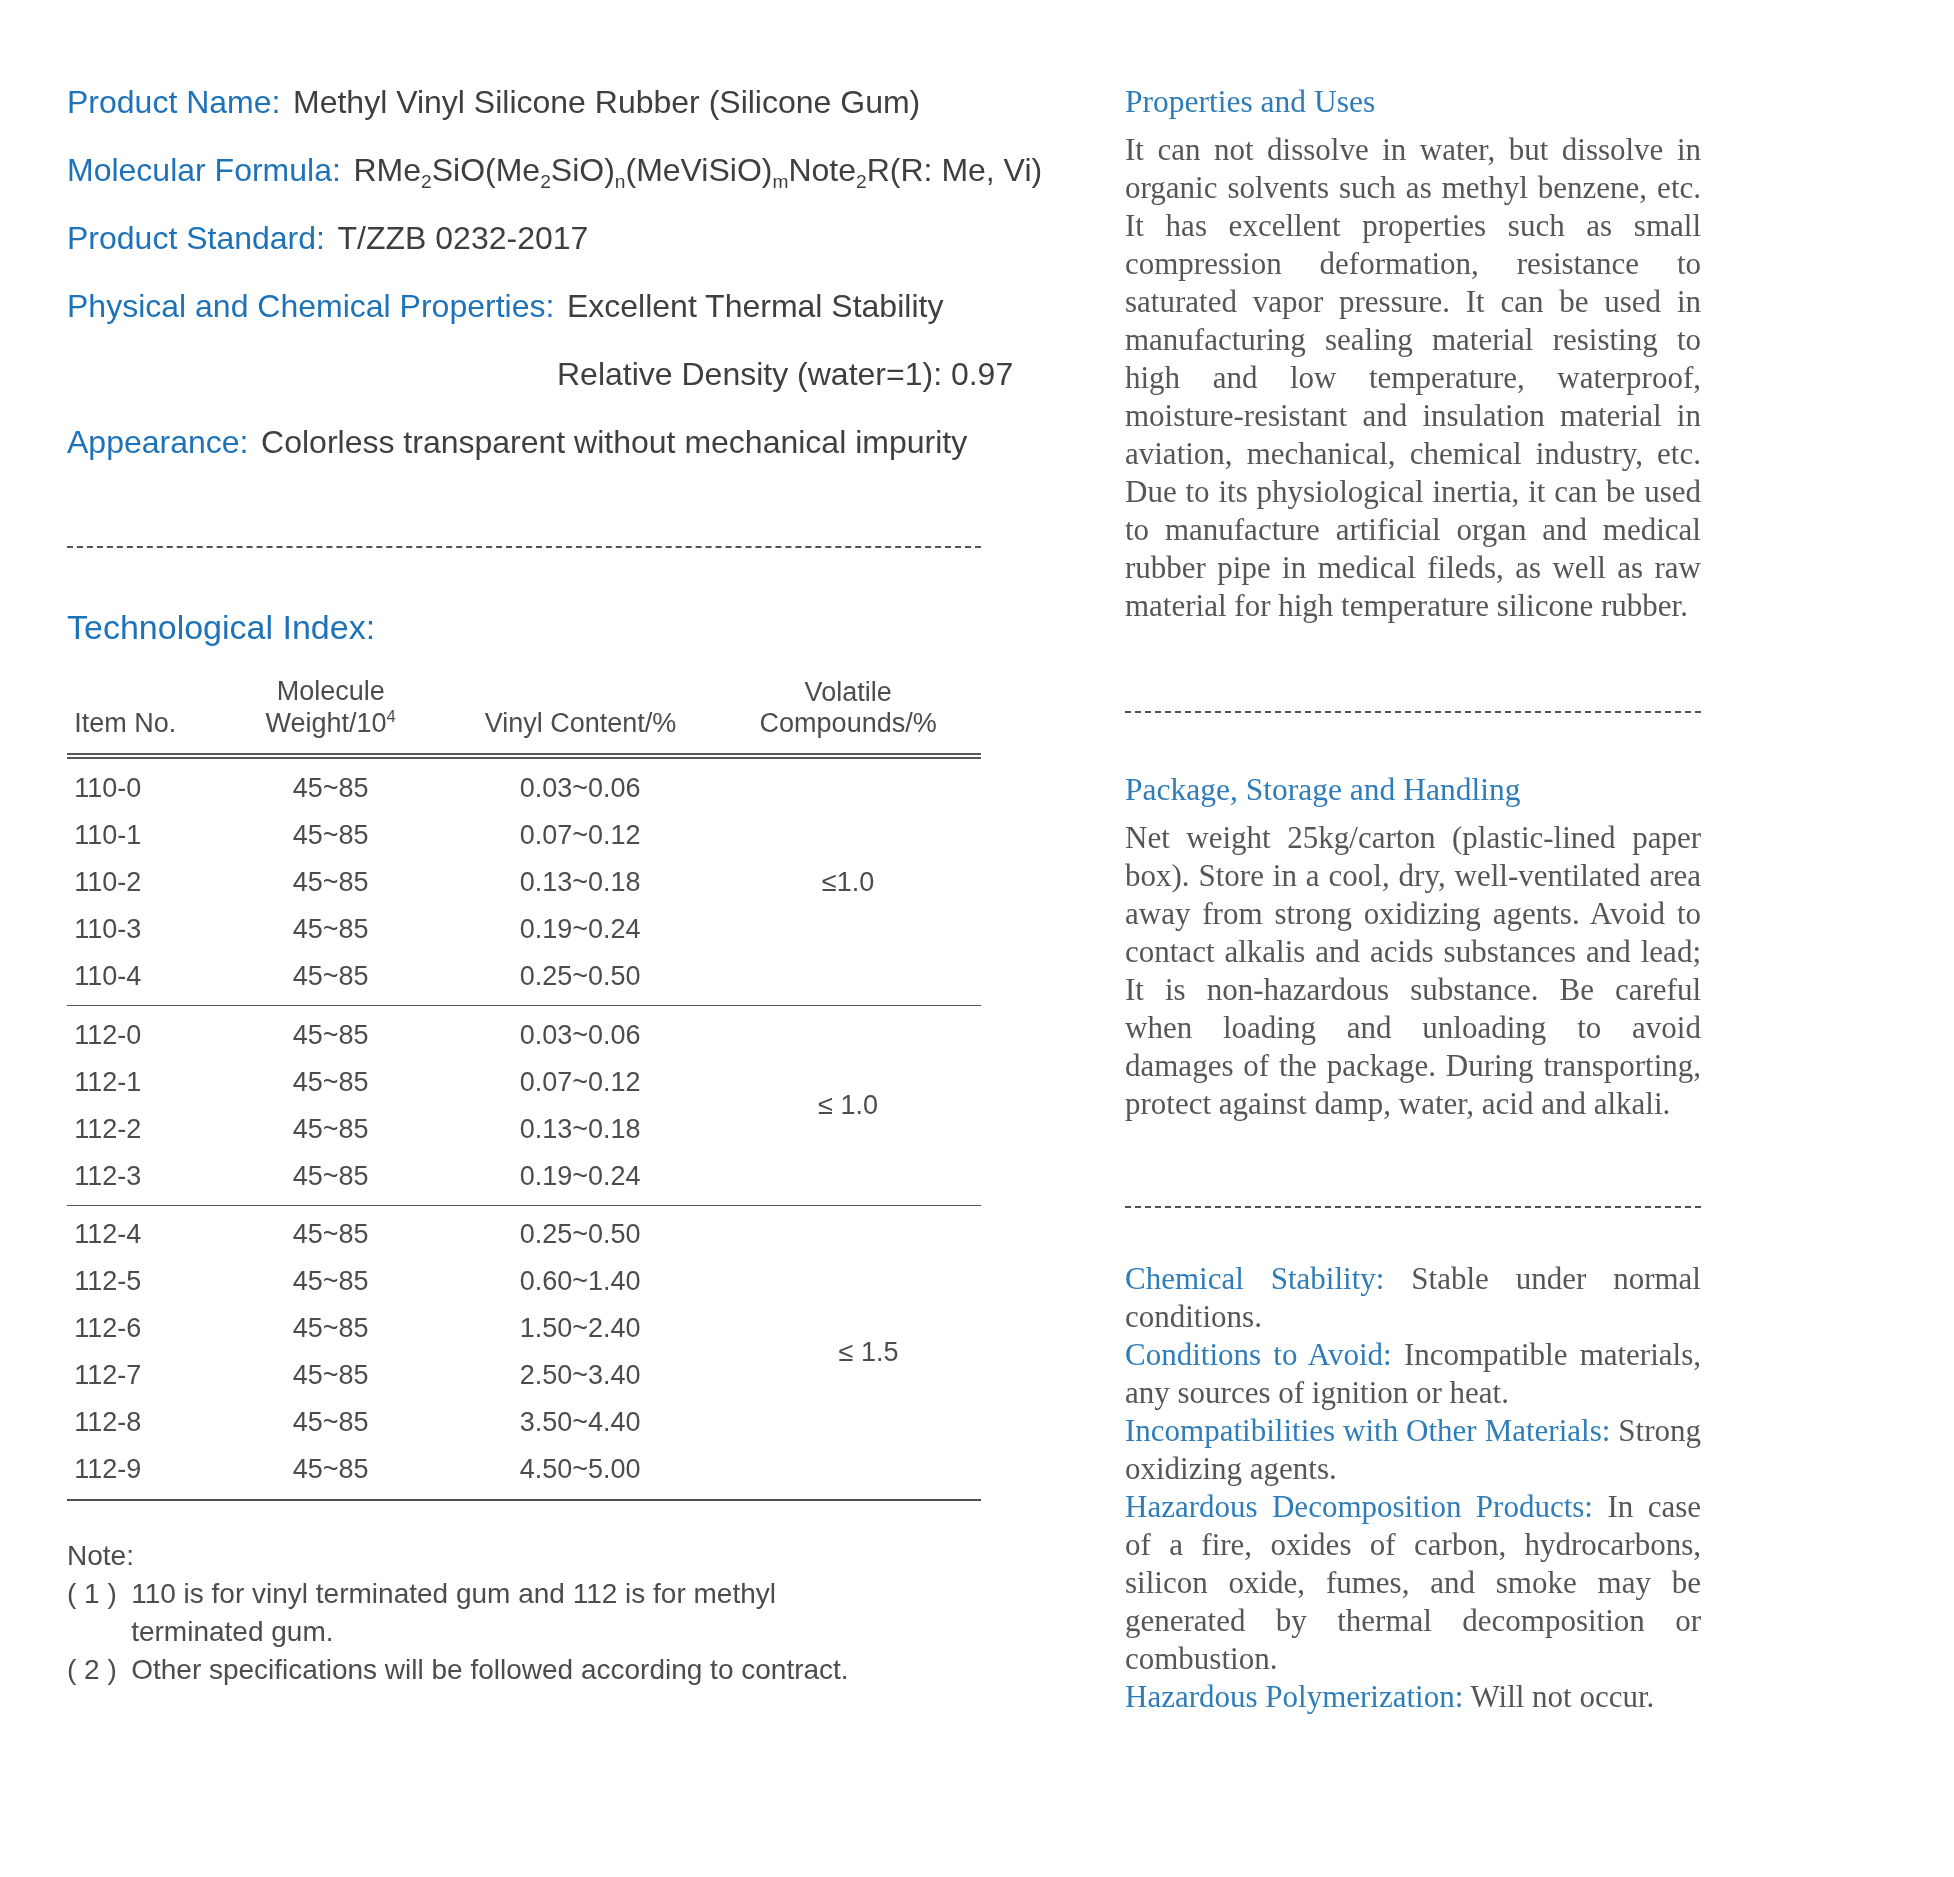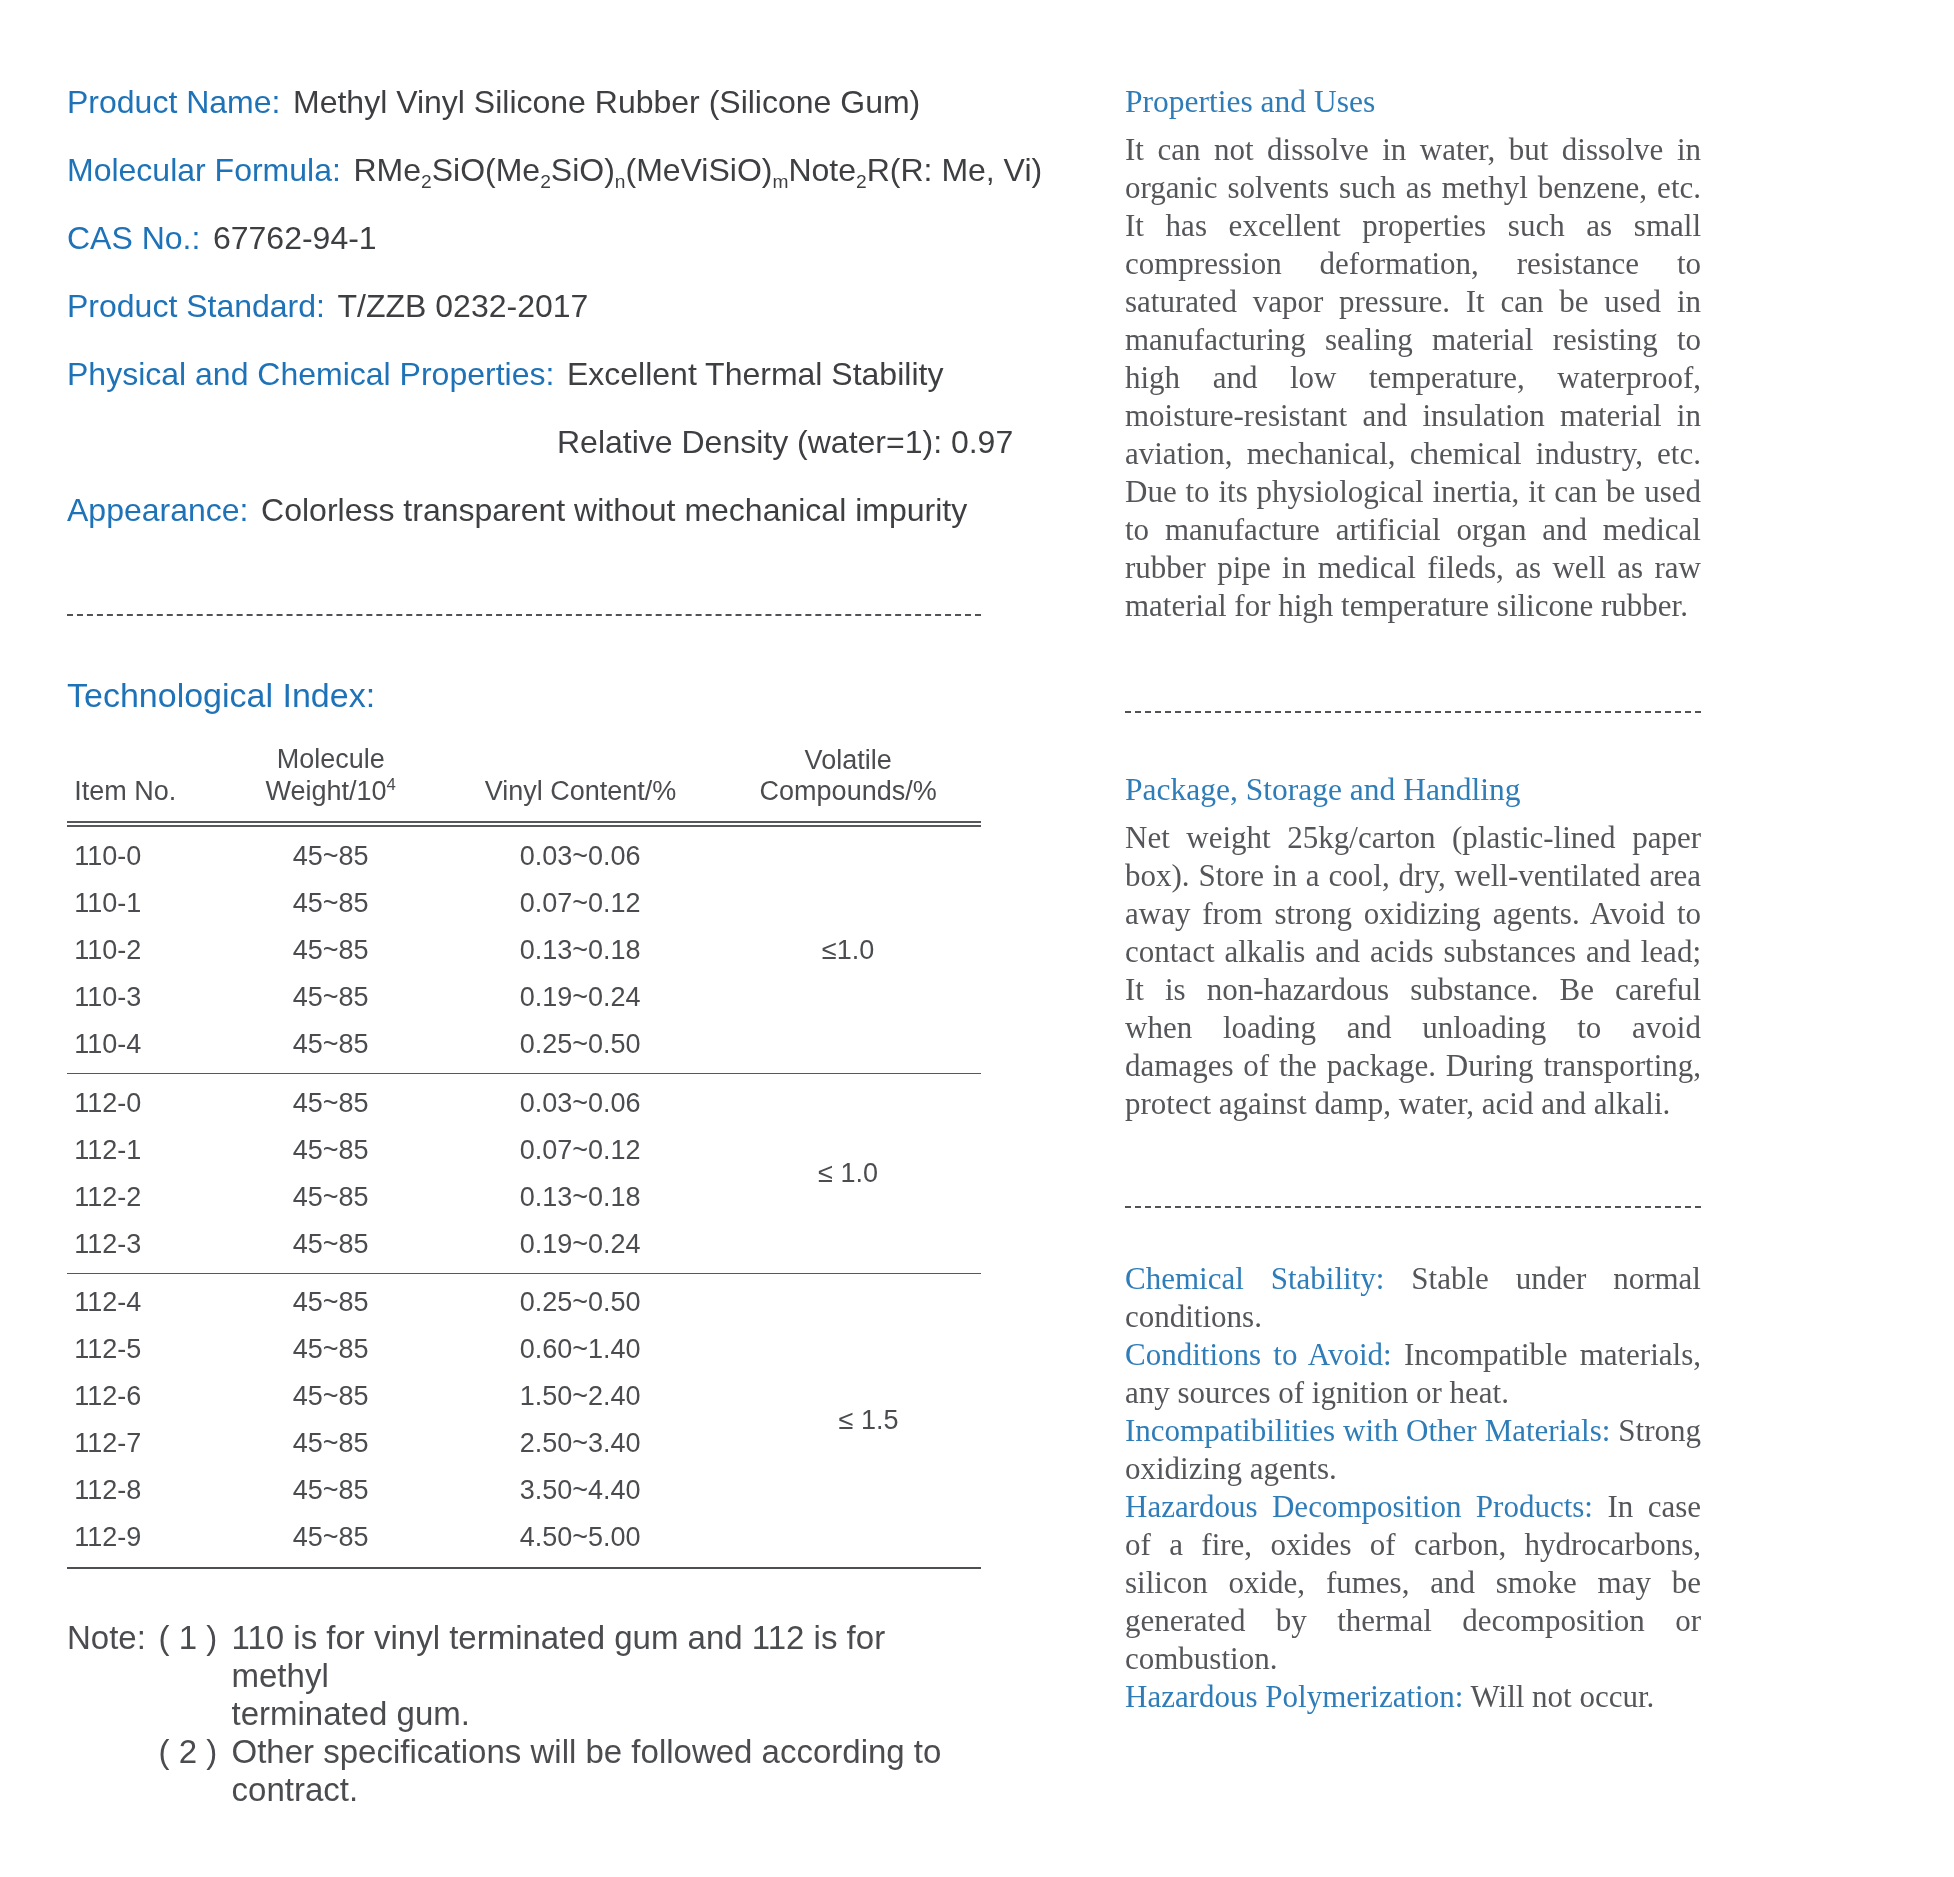--- a/index.html
+++ b/index.html
@@ -47,21 +47,21 @@
   .c3{width:270px;text-align:center;}
   .c4{width:266px;text-align:center;}
   .th sup{font-size:0.62em;}
   .tgroup{display:flex;align-items:center;border-bottom:1.8px solid var(--rule);padding:5.4px 0;}
   .tgroup-last{border-bottom:2.7px solid #4e4f52;gap:41px;}
   .grows{width:648px;}
   .tr{display:flex;align-items:center;height:47px;justify-content:space-between;}
   .gvol{width:266px;text-align:center;}
 
   
-  .note{margin-top:50px;font-size:33px;color:var(--ink-table);line-height:38px;display:flex;}
+  .note{margin-top:36px;font-size:28px;color:var(--ink-table);line-height:38px;display:flex;flex-direction:column;}
   .note-label{margin-right:12.6px;white-space:nowrap;}
   .note-item{display:flex;}
   .note-marker{margin-right:14.4px;white-space:nowrap;}
   .note-text{}
 
   
   .rhead{color:var(--blue-serif);font-size:31.5px;font-weight:400;margin:0 0 9px 0;line-height:41px;}
   .rbody{margin:0;text-align:justify;line-height:38px;}
   .sec-package{margin-top:56px;}
   .sec-package .rbody{ }
@@ -77,23 +77,20 @@
   <div class="col-left">
 
     <div class="fields">
       <div class="frow">
         <span class="flabel">Product Name:</span><span class="fvalue">Methyl Vinyl Silicone Rubber (Silicone Gum)</span>
       </div>
       <div class="frow">
         <span class="flabel">Molecular Formula:</span><span class="fvalue"><span>RMe</span><sub>2</sub><span>SiO(Me</span><sub>2</sub><span>SiO)</span><sub>n</sub><span>(MeViSiO)</span><sub>m</sub><span>Note</span><sub>2</sub><span>R(R: Me, Vi)</span></span>
       </div>
       <div class="frow">
-        <span class="flabel">CAS No.:</span><span class="fvalue">67762-94-1</span>
-      </div>
-      <div class="frow">
         <span class="flabel">Product Standard:</span><span class="fvalue">T/ZZB 0232-2017</span>
       </div>
       <div class="frow">
         <span class="flabel">Physical and Chemical Properties:</span><span class="fvalue">Excellent Thermal Stability</span>
       </div>
       <div class="frow frow-indent">
         <span class="fvalue">Relative Density (water=1): 0.97</span>
       </div>
       <div class="frow">
         <span class="flabel">Appearance:</span><span class="fvalue">Colorless transparent without mechanical impurity</span>

